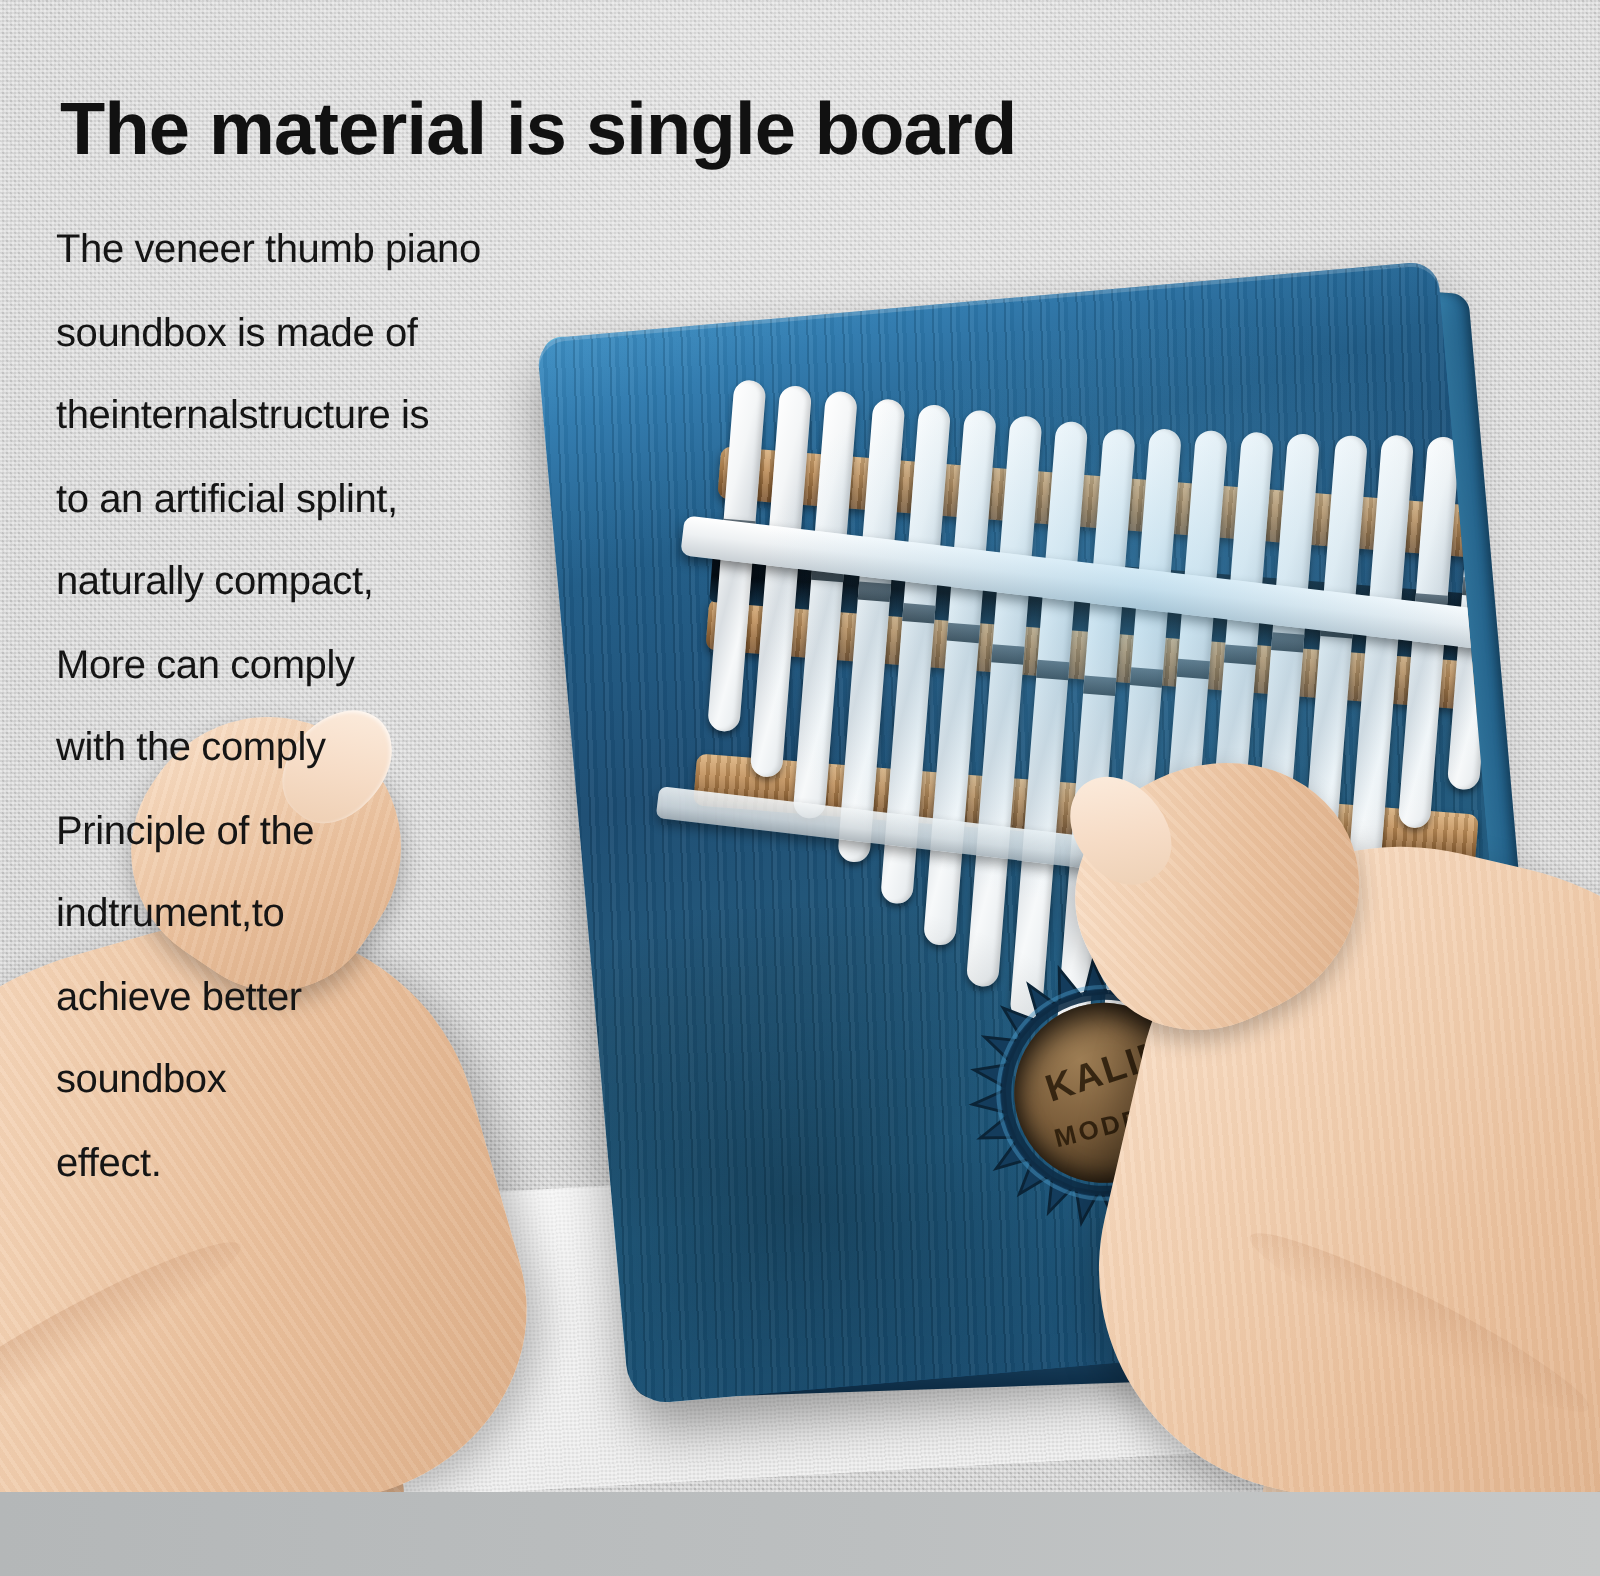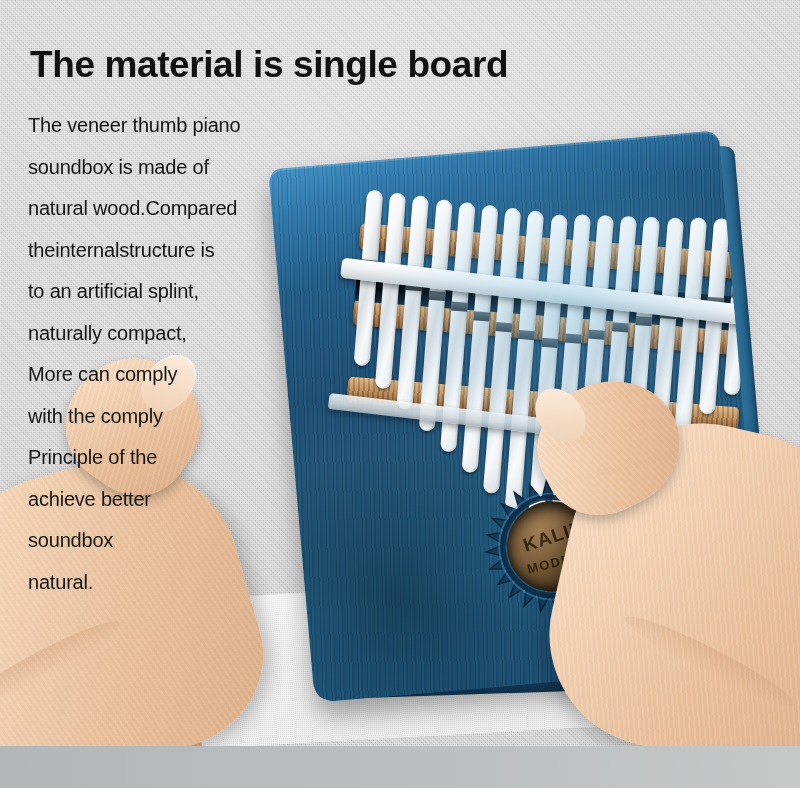--- a/index.html
+++ b/index.html
@@ -485,27 +485,27 @@
     </div>
     <div class="r-thumb skin skin-tex"></div>
     <div class="r-thumbnail"></div>
   </div>
 
   <div class="copy-block">
     <div class="headline">The material is single board</div>
     <div class="body-copy" id="body-copy">
         <div class="body-line">The veneer thumb piano</div>
         <div class="body-line">soundbox is made of</div>
-        <div class="body-line">natural wood.Compared</div>
         <div class="body-line">theinternalstructure is</div>
         <div class="body-line">to an artificial splint,</div>
         <div class="body-line">naturally compact,</div>
         <div class="body-line">More can comply</div>
         <div class="body-line">with the comply</div>
         <div class="body-line">Principle of the</div>
+        <div class="body-line">indtrument,to</div>
         <div class="body-line">achieve better</div>
         <div class="body-line">soundbox</div>
-        <div class="body-line">natural.</div>
+        <div class="body-line">effect.</div>
       </div>
   </div>
 
   <div class="bottom-band"></div>
 </div>
 
 </body></html>

